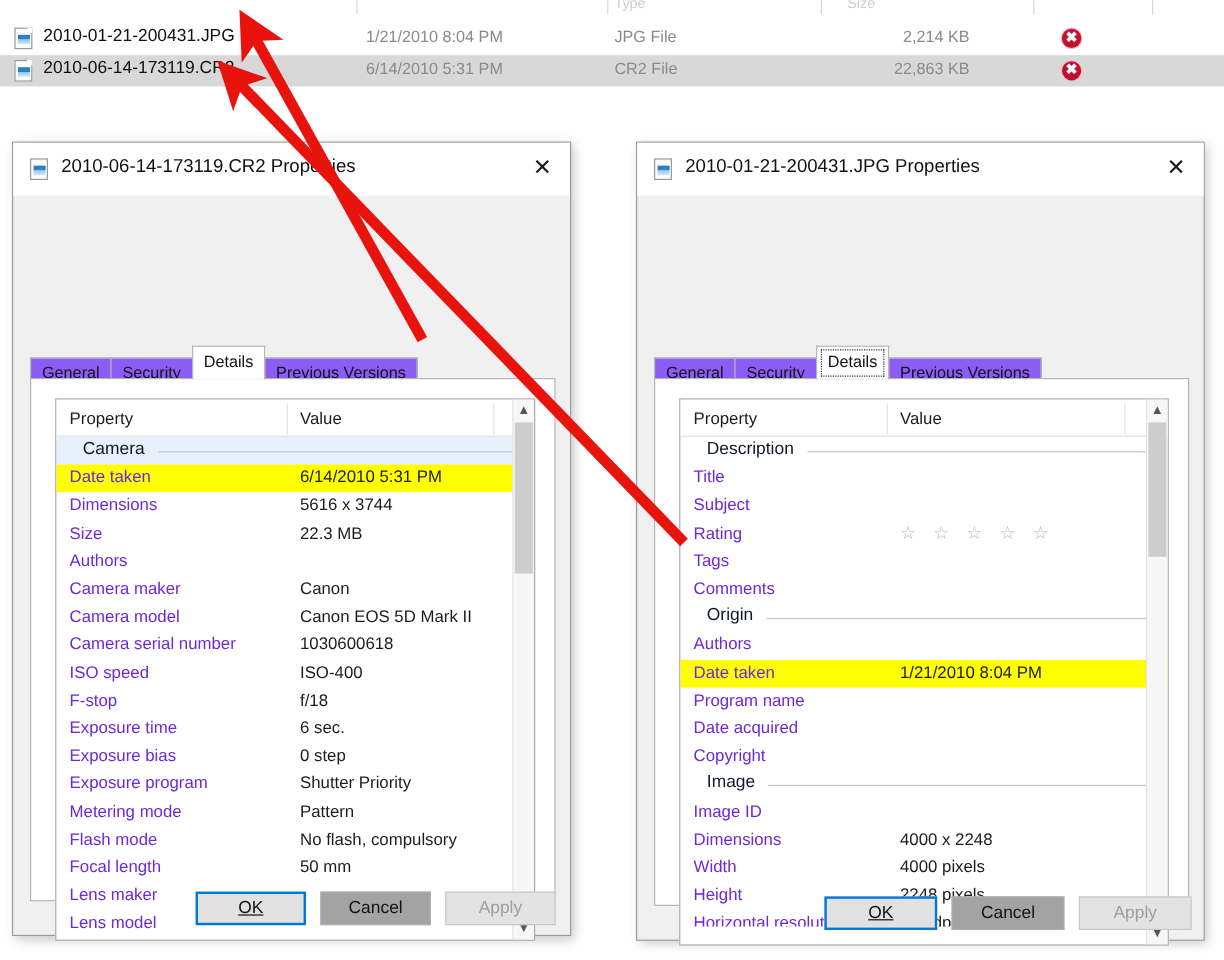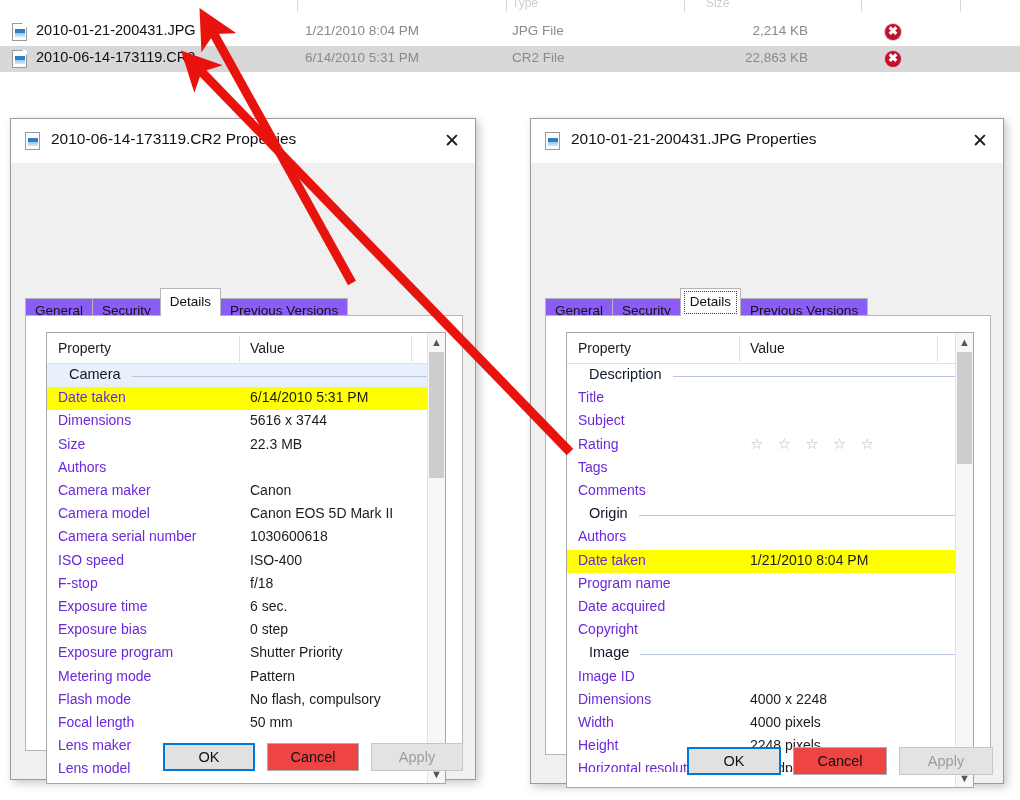--- a/index.html
+++ b/index.html
@@ -174,25 +174,25 @@
     position: absolute; left: 0; width: 17px; height: 18px;
     color: #555555; font-size: 11px; line-height: 18px; text-align: center;
     font-family: "Liberation Sans", sans-serif;
   }
   .vs-up { top: 0; }
   .vs-down { bottom: 0; }
   .vs-thumb {
     position: absolute; left: 1px; width: 15px; background: #cdcdcd;
   }
   .btn {
-    position: absolute; height: 28px; background: #ef4444;
+    position: absolute; height: 28px; background: #a3a3a3;
     border: 1px solid #adadad; box-sizing: border-box;
     font-size: 14.5px; color: #111111; text-align: center; line-height: 26px;
   }
-  .btn.default { background: #e1e1e1; border: 2px solid #0078d7; line-height: 24px; }
+  .btn.default { background: #e1e1e1; border: 2px solid #0078d7; line-height: 24px; text-decoration: underline; }
   .btn.disabled { color: #9d9d9d; background: #e3e3e3; border-color: #c7c7c7; }
 
   
   .arrow-layer { position: absolute; left: 0; top: 0; width: 1020px; height: 800px; pointer-events: none; }
 </style>
 </head>
 <body>
 
 <div id="root">
 

